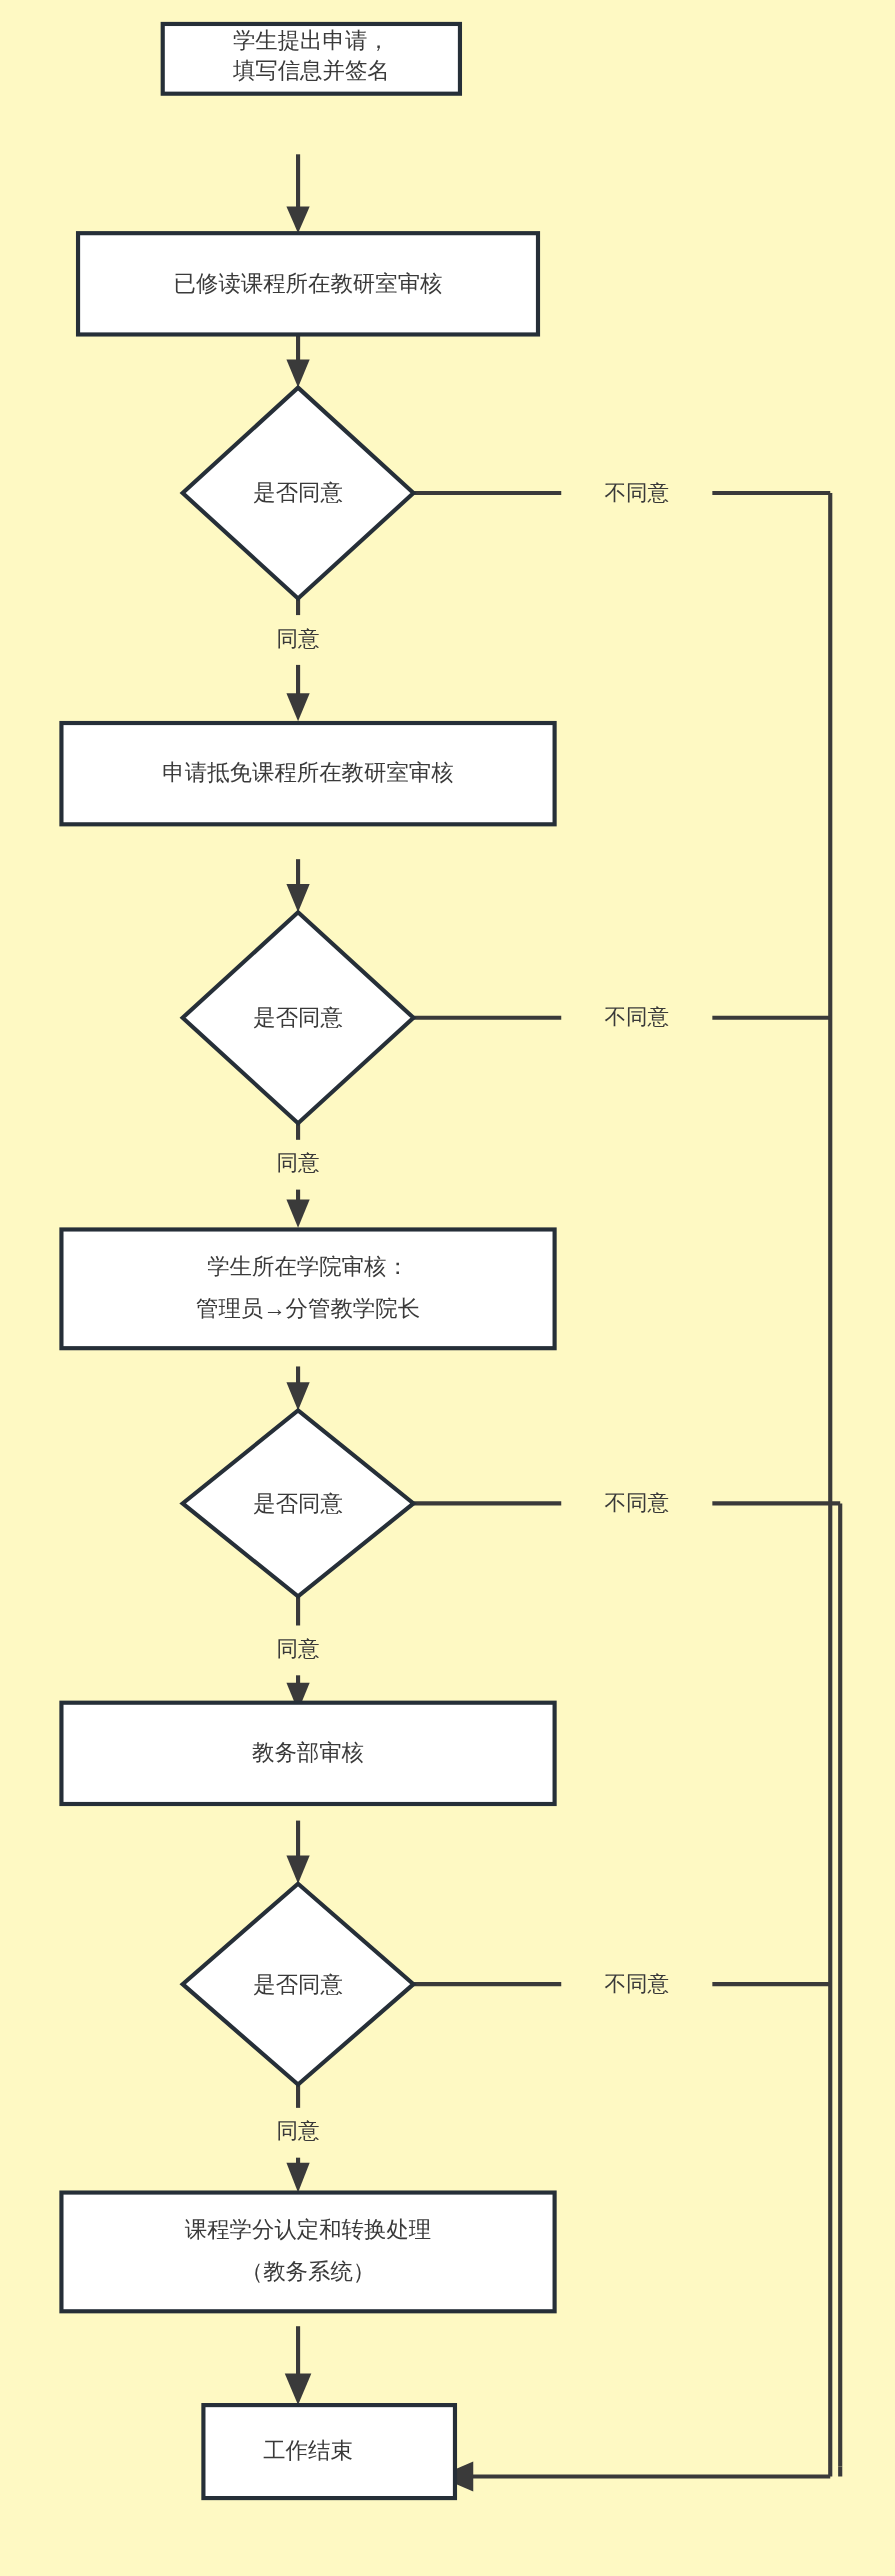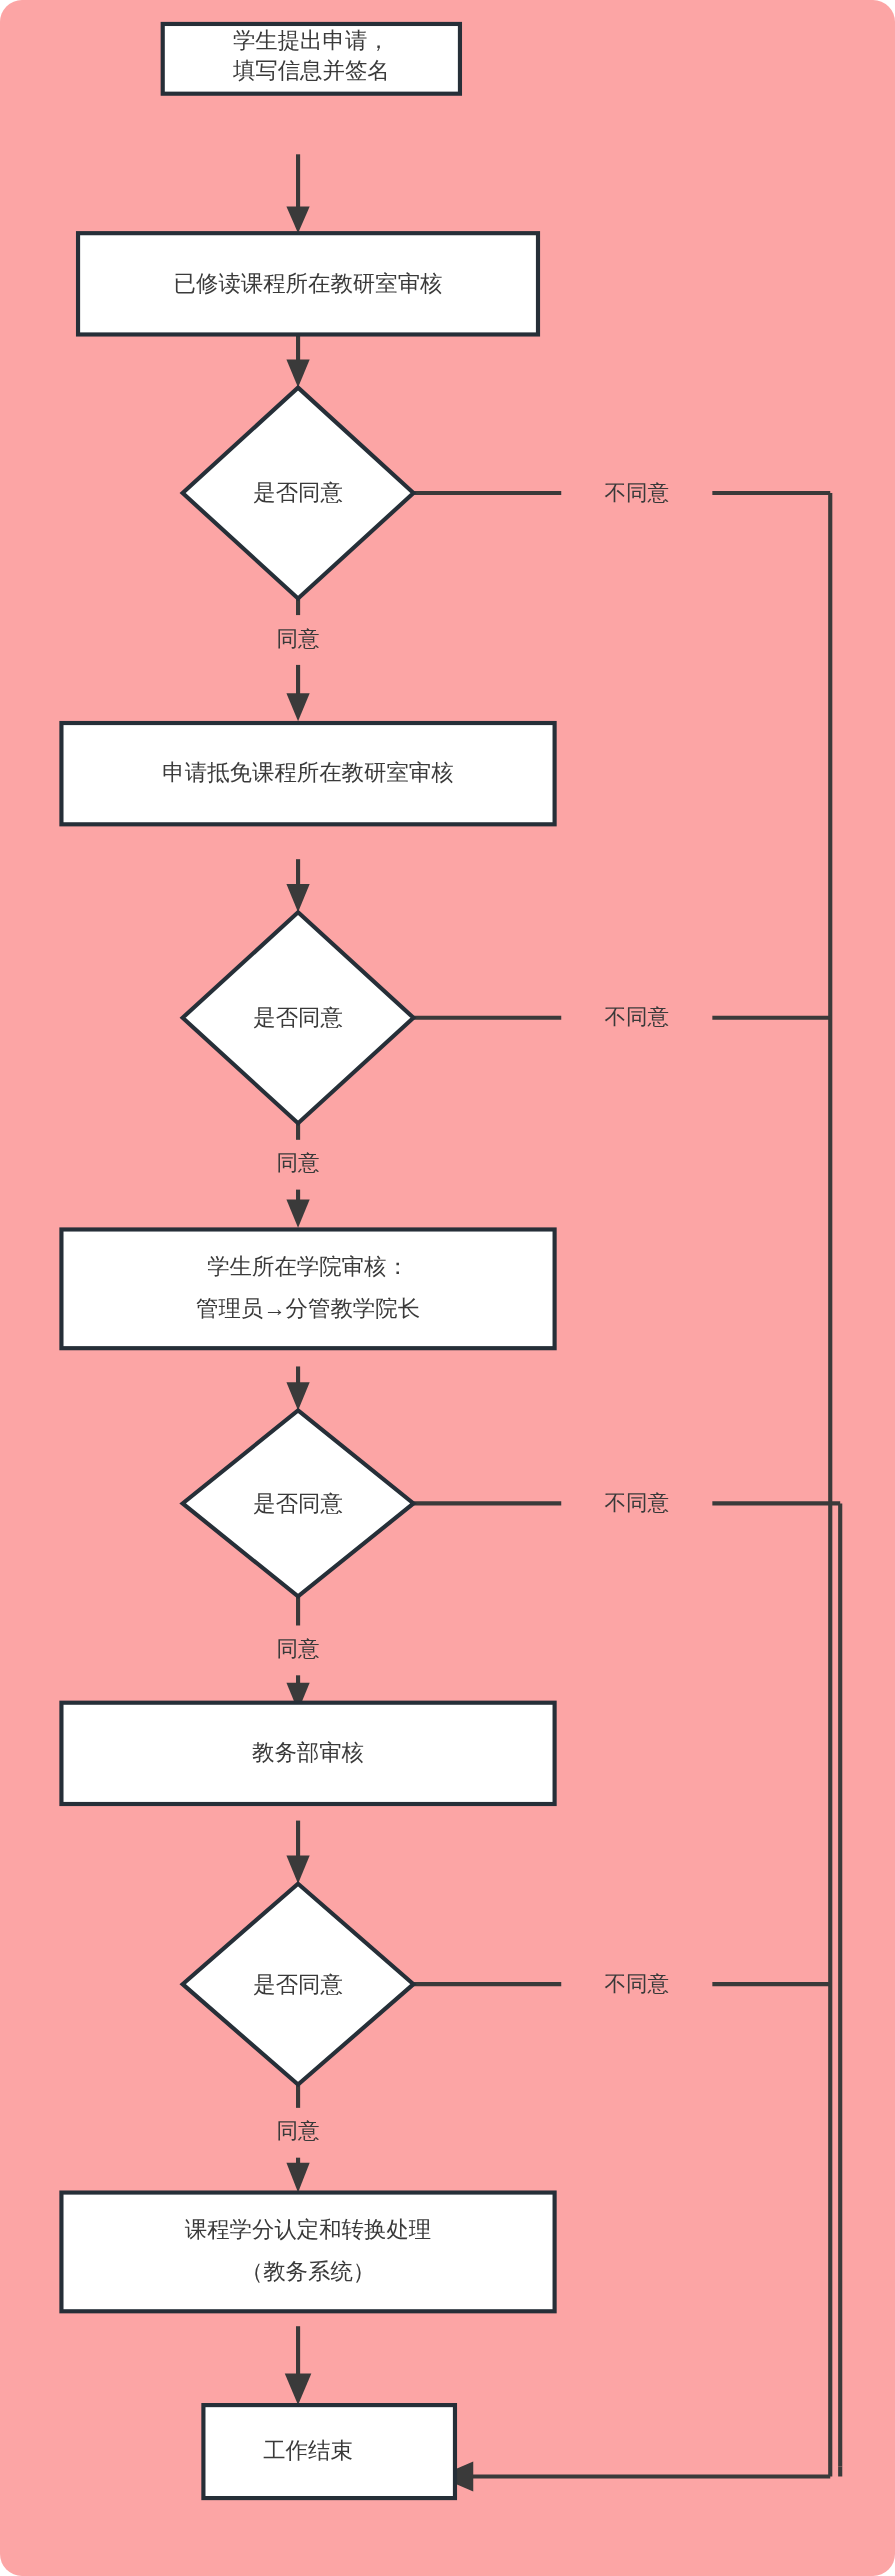--- a/index.html
+++ b/index.html
@@ -8,23 +8,22 @@
     padding: 0;
     background: #ffffff;
   }
   body {
     font-family: "Liberation Sans", "DejaVu Sans", sans-serif;
   }
   #chart-root {
     position: relative;
     width: 895px;
     height: 2576px;
-    background: #fca5a5;
+    background: #fef9c3;
     overflow: hidden;
-    border-radius: 22px;
   }
   svg#flow {
     display: block;
     width: 895px;
     height: 2576px;
   }
   .node-shape {
     fill: #ffffff;
     stroke: #262f38;
     stroke-width: 5;

